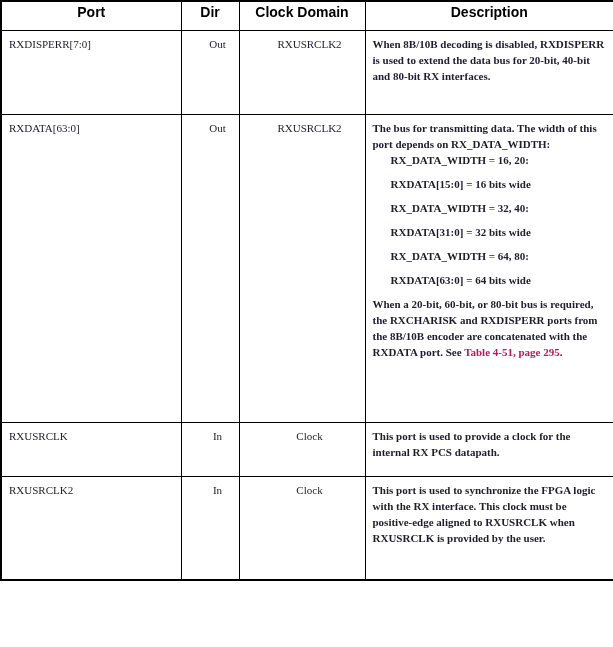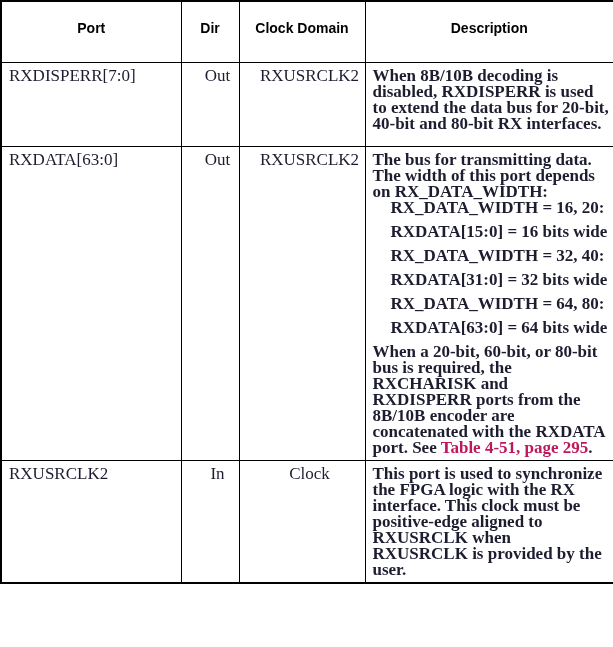--- a/index.html
+++ b/index.html
@@ -28,26 +28,26 @@
     border: 2px solid #000000;
   }
   thead th {
     font-family: "Liberation Sans", sans-serif;
     font-weight: bold;
     font-size: 14px;
     color: #000000;
     text-align: center;
     vertical-align: middle;
     height: 24px;
-    padding: 18px 2px;
+    padding: 2px 2px;
     border-bottom: 4px solid #a21126;
     background: #ffffff;
   }
   td {
-    font-size: 17px;
+    font-size: 11px;
     line-height: 16px;
     padding: 5px 5px 4px 7px;
   }
   td.dir-col, td.clk-col {
     text-align: center;
     padding-left: 17px;
     padding-right: 2px;
   }
   td.desc-col {
     padding: 5px 4px 4px 7px;
@@ -107,20 +107,28 @@
         <p class="intro">The bus for transmitting data. The width of this port depends on RX_DATA_WIDTH:</p>
         <p class="option">RX_DATA_WIDTH = 16, 20:</p>
         <p class="option">RXDATA[15:0] = 16 bits wide</p>
         <p class="option">RX_DATA_WIDTH = 32, 40:</p>
         <p class="option">RXDATA[31:0] = 32 bits wide</p>
         <p class="option">RX_DATA_WIDTH = 64, 80:</p>
         <p class="option">RXDATA[63:0] = 64 bits wide</p>
         <p><span>When a 20-bit, 60-bit, or 80-bit bus is required, the RXCHARISK and RXDISPERR ports from the 8B/10B encoder are concatenated with the RXDATA port. See </span><span class="xref-link">Table 4-51, page 295</span><span>.</span></p>
       </td>
     </tr>
+    <tr class="r3">
+      <td class="port-col">RXUSRCLK</td>
+      <td class="dir-col">In</td>
+      <td class="clk-col">Clock</td>
+      <td class="desc-col">
+        <p>This port is used to provide a clock for the internal RX PCS datapath.</p>
+      </td>
+    </tr>
     <tr class="r4">
       <td class="port-col">RXUSRCLK2</td>
       <td class="dir-col">In</td>
       <td class="clk-col">Clock</td>
       <td class="desc-col">
         <p>This port is used to synchronize the FPGA logic with the RX interface. This clock must be positive-edge aligned to RXUSRCLK when RXUSRCLK is provided by the user.</p>
       </td>
     </tr>
   </tbody>
 </table>

